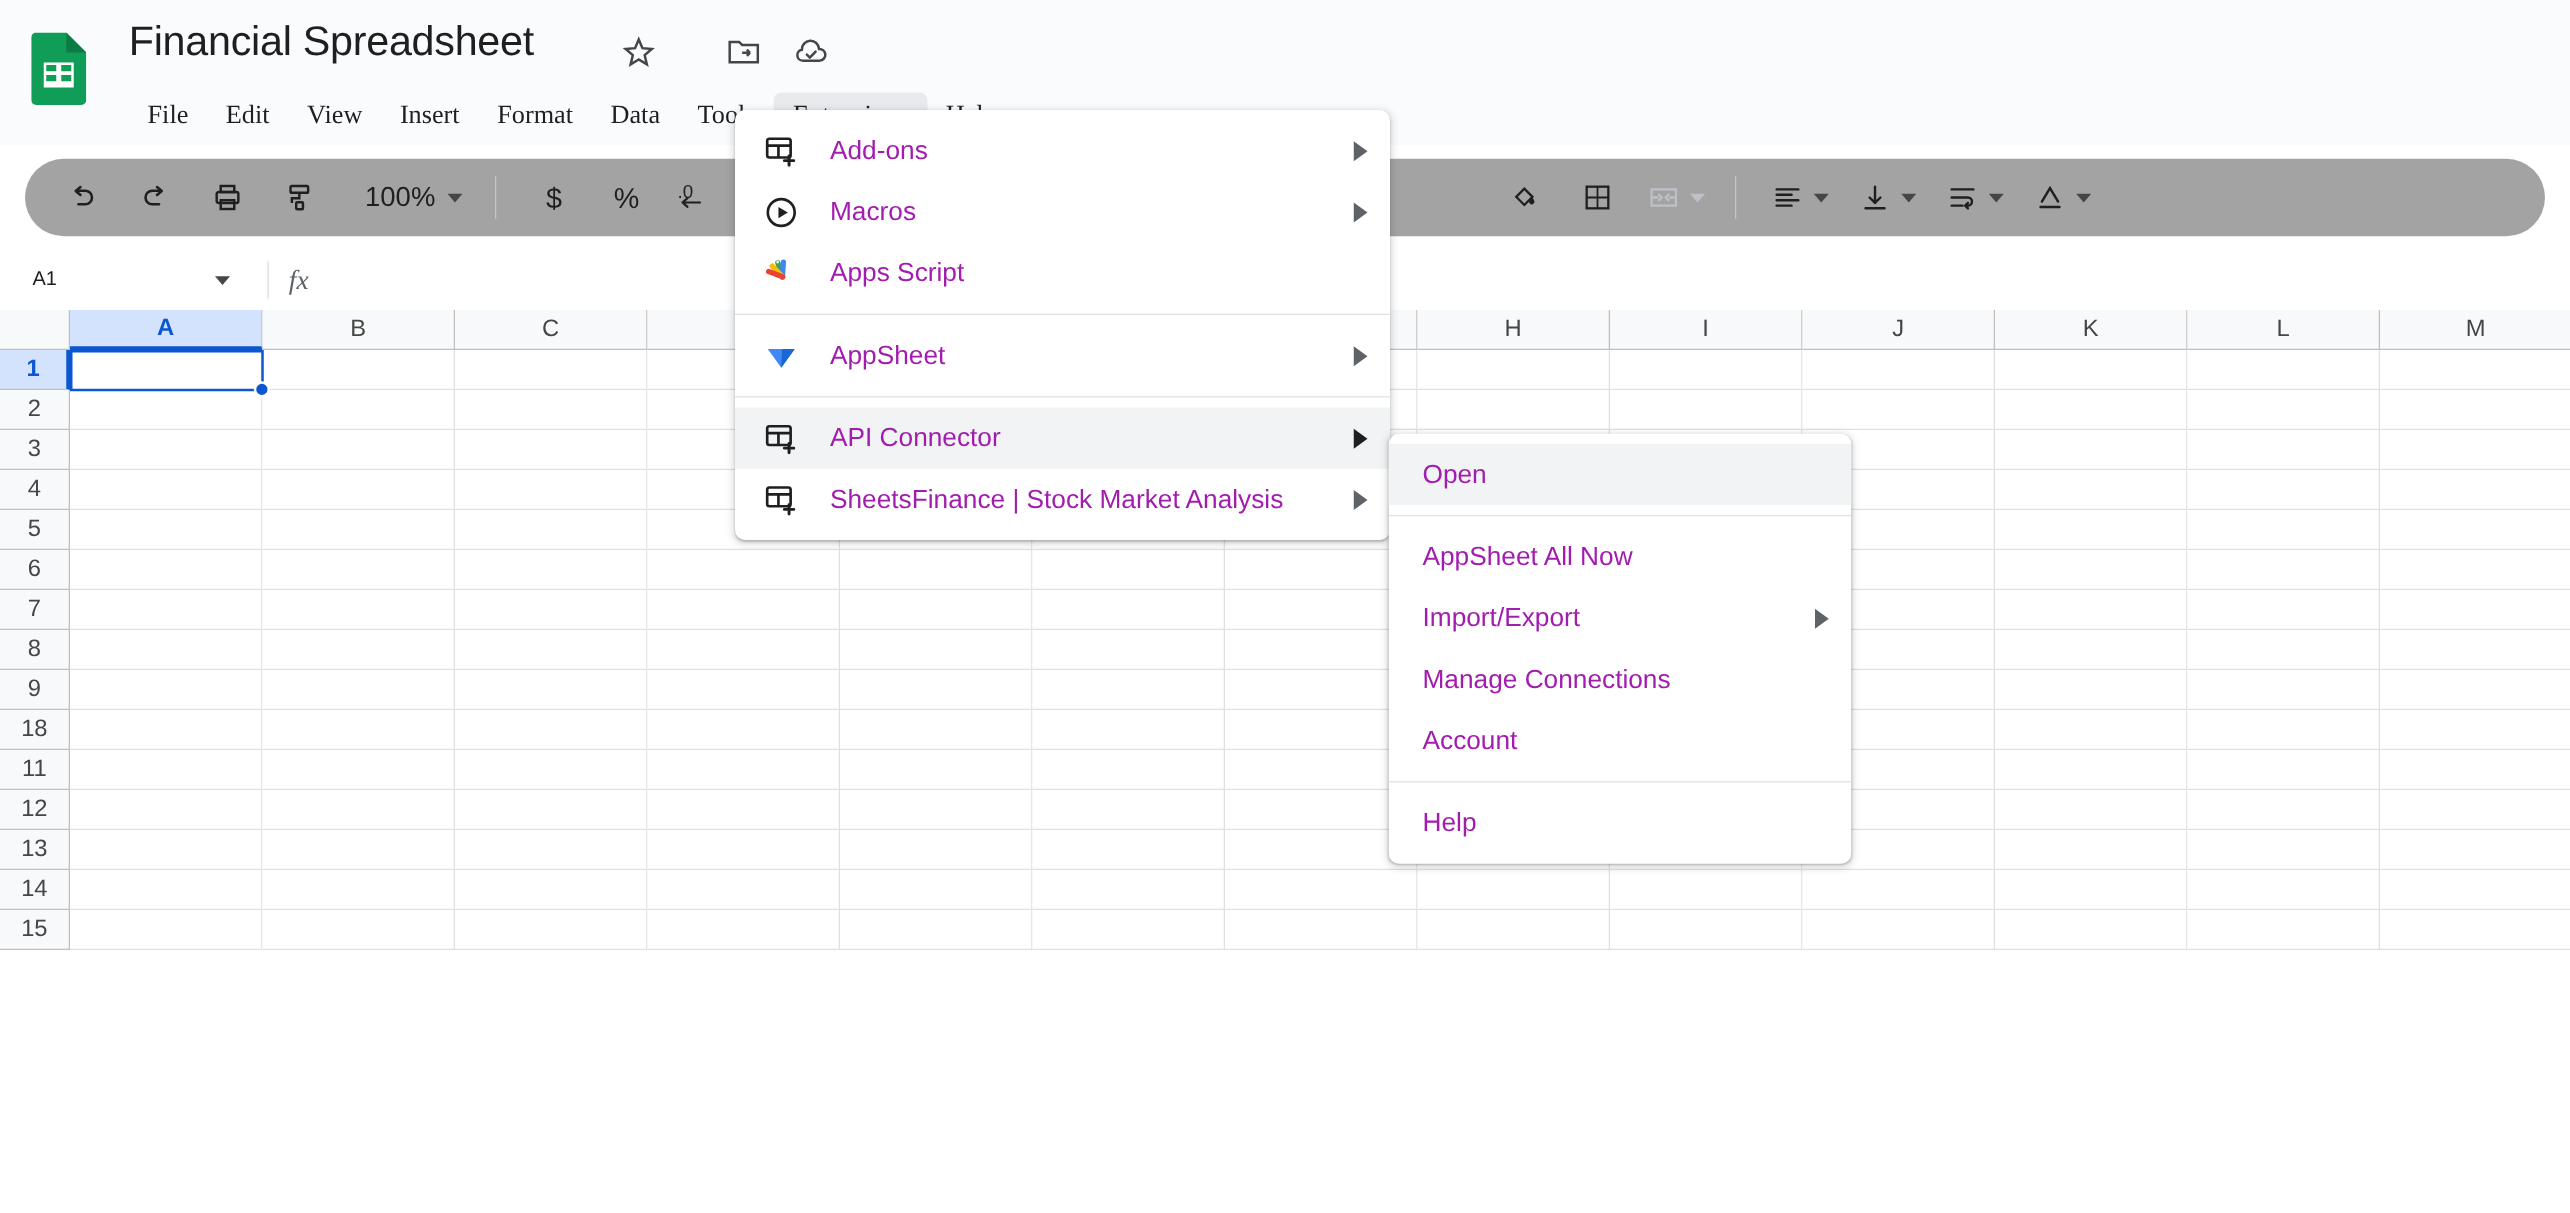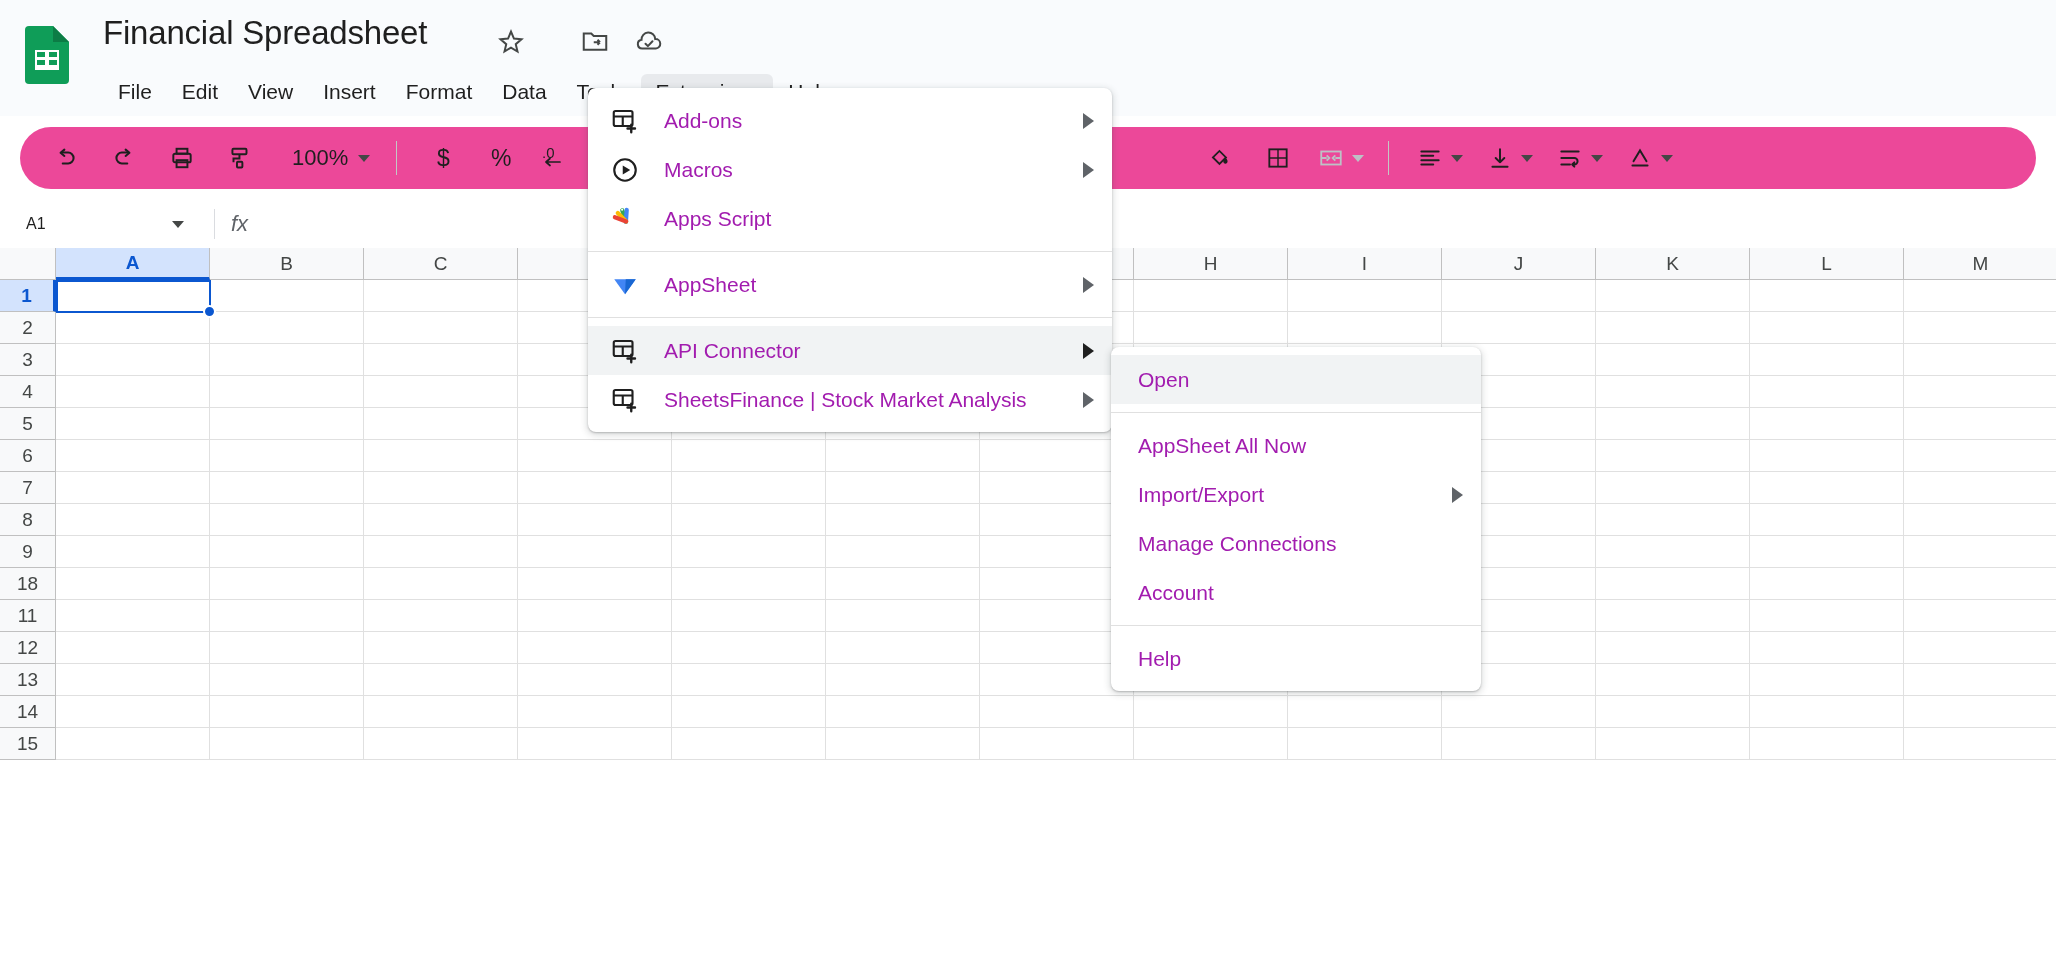--- a/index.html
+++ b/index.html
@@ -44,28 +44,29 @@
     display: flex; align-items: center;
     gap: 0px;
   }
   .menu-item {
     font-size: 21px; color: #1f1f1f;
     padding: 7px 15px;
     border-radius: 6px;
     white-space: nowrap;
     cursor: pointer;
     line-height: 1;
+    font-family: Liberation Serif, serif;
   }
   .menu-item.active { background: #e8eaed; }
 
   
   .toolbar {
     position: absolute; left: 20px; top: 127px;
     width: 2016px; height: 62px;
-    background: #ec4899;
+    background: #a3a3a3;
     border-radius: 31px;
     display: flex; align-items: center;
   }
   .tb-btn {
     width: 52px; height: 52px;
     margin-left: 6px;
     display: flex; align-items: center; justify-content: center;
     border-radius: 50%;
     cursor: pointer;
     color: #1f1f1f;
@@ -110,21 +111,21 @@
   .namebox {
     width: 186px; height: 38px; margin-left: 12px;
     display: flex; align-items: center; justify-content: space-between;
     padding: 0 14px;
     font-size: 16px; color: #1f1f1f;
     border-radius: 4px; cursor: pointer;
     flex: none;
   }
   .fb-sep { width: 1px; height: 30px; background: #dadce0; margin: 0 16px; flex: none; }
   .fx { font-size: 22px; color: #5f6368; font-style: italic;
-        font-family: Liberation Sans, sans-serif; flex: none; }
+        font-family: Liberation Serif, serif; flex: none; }
 
   
   .grid-wrap {
     position: absolute; left: 0; top: 248px;
     width: 2056px; height: 722px;
     overflow: hidden;
     background: #ffffff;
   }
   .corner {
     position: absolute; left: 0; top: 0;

